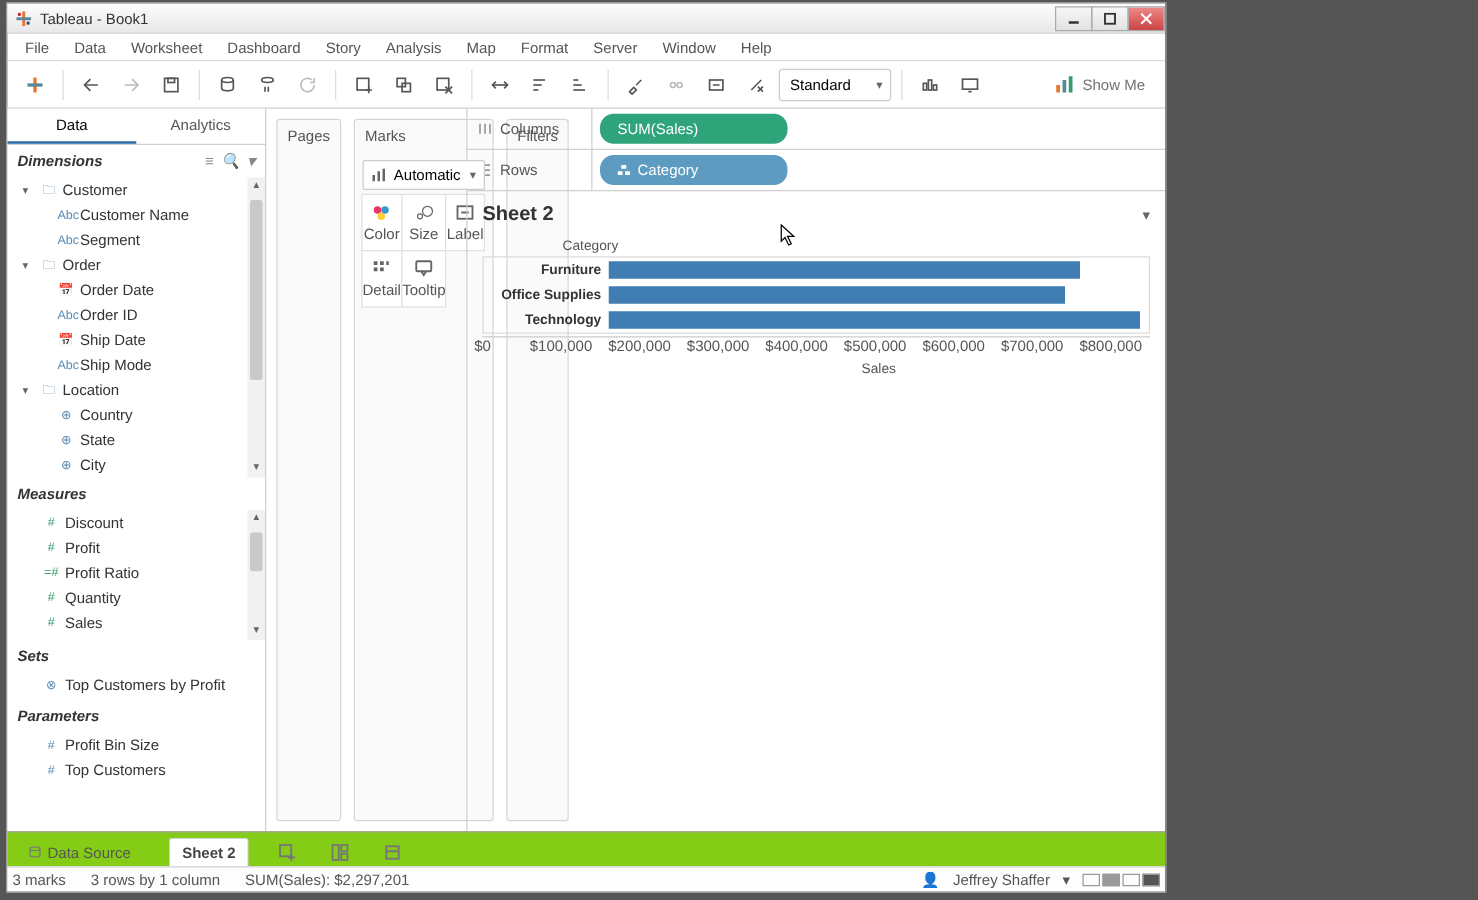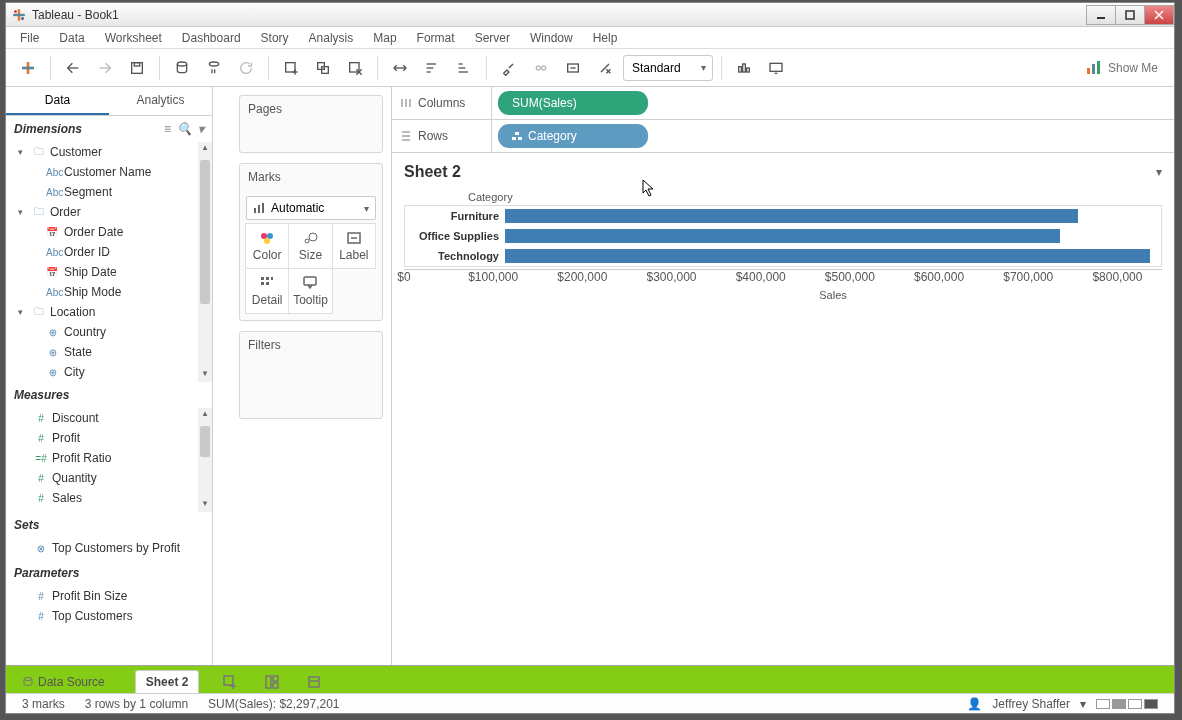--- a/index.html
+++ b/index.html
@@ -1,17 +1,17 @@
 <!DOCTYPE html>
 <html><head>
 <meta charset="utf-8">
 <style>
 * { margin:0; padding:0; box-sizing:border-box; font-family:"Segoe UI",Arial,sans-serif; font-size:12px; }
 body { background:#555; width:1182px; height:720px; overflow:hidden; }
-.window { background:#fff; position:absolute; left:5px; top:2px; width:1170px; height:712px; border:1px solid #888; display:flex; flex-direction:column;justify-content:space-between; }
+.window { background:#fff; position:absolute; left:5px; top:2px; width:928px; height:712px; border:1px solid #888; display:flex; flex-direction:column;justify-content:space-between; }
 
 
 .titlebar { height:24px; background:linear-gradient(#fdfdfd,#e8e8e8); display:flex; align-items:center; border-bottom:1px solid #ccc; }
 .titlebar .logo { width:14px; height:14px; margin:0 6px; }
 .titlebar .title { flex:1; font-size:12px; color:#333; }
 .win-btns { display:flex; }
 .win-btn { width:30px; height:20px; display:flex; align-items:center; justify-content:center; border:1px solid #aaa; margin-left:-1px; background:linear-gradient(#f7f7f7,#e2e2e2); cursor:default; }
 .win-btn.close { background:linear-gradient(#e88,#c44); color:#fff; }
 
 
@@ -44,21 +44,21 @@
 .tree .item .ico { width:14px; text-align:center; color:#5b8bb3; font-size:10px; }
 .tree .item.child { padding-left:40px; }
 .tree-scroll { position:absolute; right:0; top:0; width:14px; height:100%; background:#f1f1f1; display:flex; flex-direction:column; align-items:center; }
 .tree-scroll .arr { height:14px; font-size:9px; color:#666; }
 .tree-scroll .thumb { width:10px; background:#c9c9c9; border-radius:2px; }
 
 .meas .item .ico { color:#3a9a6b; }
 .setico { color:#5b8bb3; }
 
 
-.shelfcol { width:160px; display:flex; flex-direction:column; gap:10px; padding:8px;margin-left:18px; }
+.shelfcol { width:160px; display:flex; flex-direction:row; gap:10px; padding:8px; }
 .shelf { border:1px solid #d6d6d6; border-radius:3px; background:#fafafa; }
 .shelf-title { padding:6px 8px; color:#555; }
 .shelf-body { min-height:60px; }
 .marks-body { padding:6px; }
 .marks-sel { border:1px solid #ccc; border-radius:2px; height:24px; display:flex; align-items:center; padding:0 6px; position:relative; background:#fff; }
 .marks-sel::after { content:"▾"; position:absolute; right:6px; color:#666; font-size:10px; }
 .marks-grid { display:grid; grid-template-columns:repeat(3,1fr); gap:0; margin-top:4px; }
 .marks-grid .cell { border:1px solid #e0e0e0; margin:-1px 0 0 -1px; height:46px; display:flex; flex-direction:column; align-items:center; justify-content:center; gap:2px; font-size:11px; color:#555; cursor:default; background:#fff; }
 .marks-grid .cell svg { width:16px; height:16px; }
 
@@ -88,21 +88,21 @@
 
 .cursor-arrow { position:absolute; pointer-events:none; }
 
 
 .sheetbar { height:28px; border-top:1px solid #a3a3a3; display:flex; align-items:flex-end; padding:0 6px; gap:20px; background:#84cc16; }
 .sheetbar .stab { padding:4px 10px; border:1px solid #ccc; border-bottom:none; background:#fff; border-radius:3px 3px 0 0; font-size:12px; color:#444; cursor:default; }
 .sheetbar .stab.ds { background:transparent; border:none; display:flex; align-items:center; gap:4px; color:#555; }
 .sheetbar .sicon { width:22px; height:22px; display:flex; align-items:center; justify-content:center; color:#777; }
 
 
-.status { height:20px; border-top:1px solid #d0d0d0; display:flex; align-items:center; padding:0 16px; font-size:11px; color:#555; gap:20px; background:#fdfdfd; }
+.status { height:20px; border-top:1px solid #d0d0d0; display:flex; align-items:center; padding:0 4px; font-size:11px; color:#555; gap:20px; background:#fdfdfd; }
 .status .right { margin-left:auto; display:flex; align-items:center; gap:10px; }
 .view-toggles { display:flex; gap:2px; }
 .vt { width:14px; height:10px; border:1px solid #999; }
 
 </style>
 </head>
 <body>
 
 <div class="window">
 

